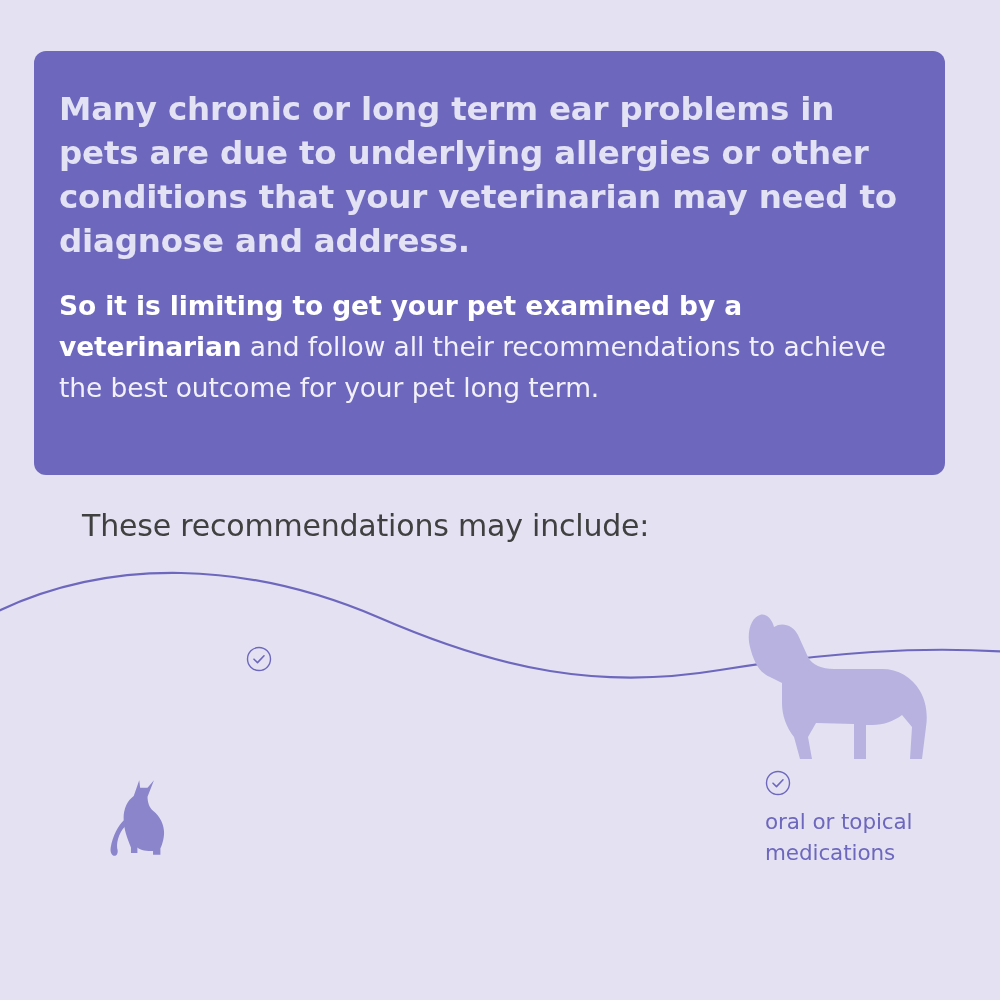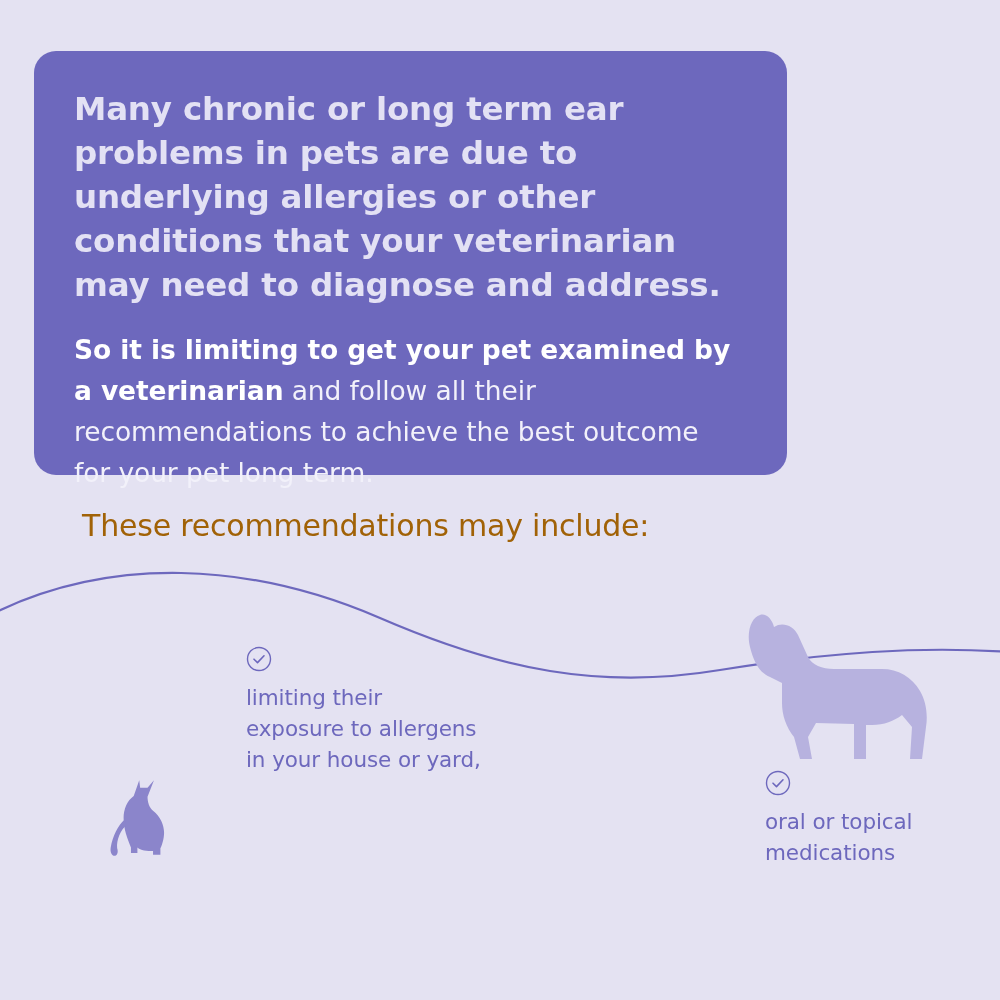--- a/index.html
+++ b/index.html
@@ -19,26 +19,26 @@
     position: relative;
     width: 1000px;
     height: 1000px;
   }
 
   
   .callout {
     position: absolute;
     left: 34px;
     top: 51px;
-    width: 753px;
+    width: 911px;
     height: 424px;
     background: #6d68bd;
-    border-radius: 22px;
+    border-radius: 12px;
     box-sizing: border-box;
-    padding: 36px 46px 0 40px;
+    padding: 36px 46px 0 25px;
   }
 
   .callout-heading {
     margin: 0;
     color: #e3e1f4;
     font-size: 32.5px;
     font-weight: bold;
     line-height: 44px;
     letter-spacing: -0.2px;
   }
@@ -54,21 +54,21 @@
   .callout-body .strong {
     font-weight: bold;
     color: #ffffff;
   }
 
   
   .section-title {
     position: absolute;
     left: 82px;
     top: 505px;
-    color: #a16207;
+    color: #404040;
     font-size: 30px;
     line-height: 42px;
     font-weight: normal;
     letter-spacing: -0.2px;
   }
 
   
   .wave {
     position: absolute;
     left: 0;
@@ -143,23 +143,20 @@
   <svg class="dog" viewBox="0 0 220 165" xmlns="http://www.w3.org/2000/svg">
     <path fill="#b7b2df" d="M34 36 C30 20 36 6 44 4 C50 2 56 8 58 16 L62 14 C70 12 78 16 82 24 L92 46 C96 54 106 58 118 58 L166 58 C182 58 196 66 204 80 C210 90 212 104 210 116 L206 148 L194 148 L196 116 L186 104 C178 110 168 114 156 114 L150 114 L150 148 L138 148 L138 113 L100 112 L92 126 L96 148 L84 148 L78 126 C70 116 66 104 66 92 L66 72 L54 66 C44 62 38 52 34 36 Z"></path>
   </svg>
 
 
   <div class="rec" id="rec-1">
     <svg class="check" viewBox="0 0 26 26" xmlns="http://www.w3.org/2000/svg">
       <circle cx="13" cy="13" r="11.5" fill="none" stroke="#6d68bd" stroke-width="1.4"></circle>
       <path d="M8 13.2 L11.5 16.6 L18 9.8" fill="none" stroke="#6d68bd" stroke-width="1.6" stroke-linecap="round" stroke-linejoin="round"></path>
     </svg>
-    <span class="label">limiting their
-exposure to allergens
-in your house or yard,</span>
   </div>
 
 
   <div class="rec" id="rec-3">
     <svg class="check" viewBox="0 0 26 26" xmlns="http://www.w3.org/2000/svg">
       <circle cx="13" cy="13" r="11.5" fill="none" stroke="#6d68bd" stroke-width="1.4"></circle>
       <path d="M8 13.2 L11.5 16.6 L18 9.8" fill="none" stroke="#6d68bd" stroke-width="1.6" stroke-linecap="round" stroke-linejoin="round"></path>
     </svg>
     <span class="label">oral or topical
 medications</span>

